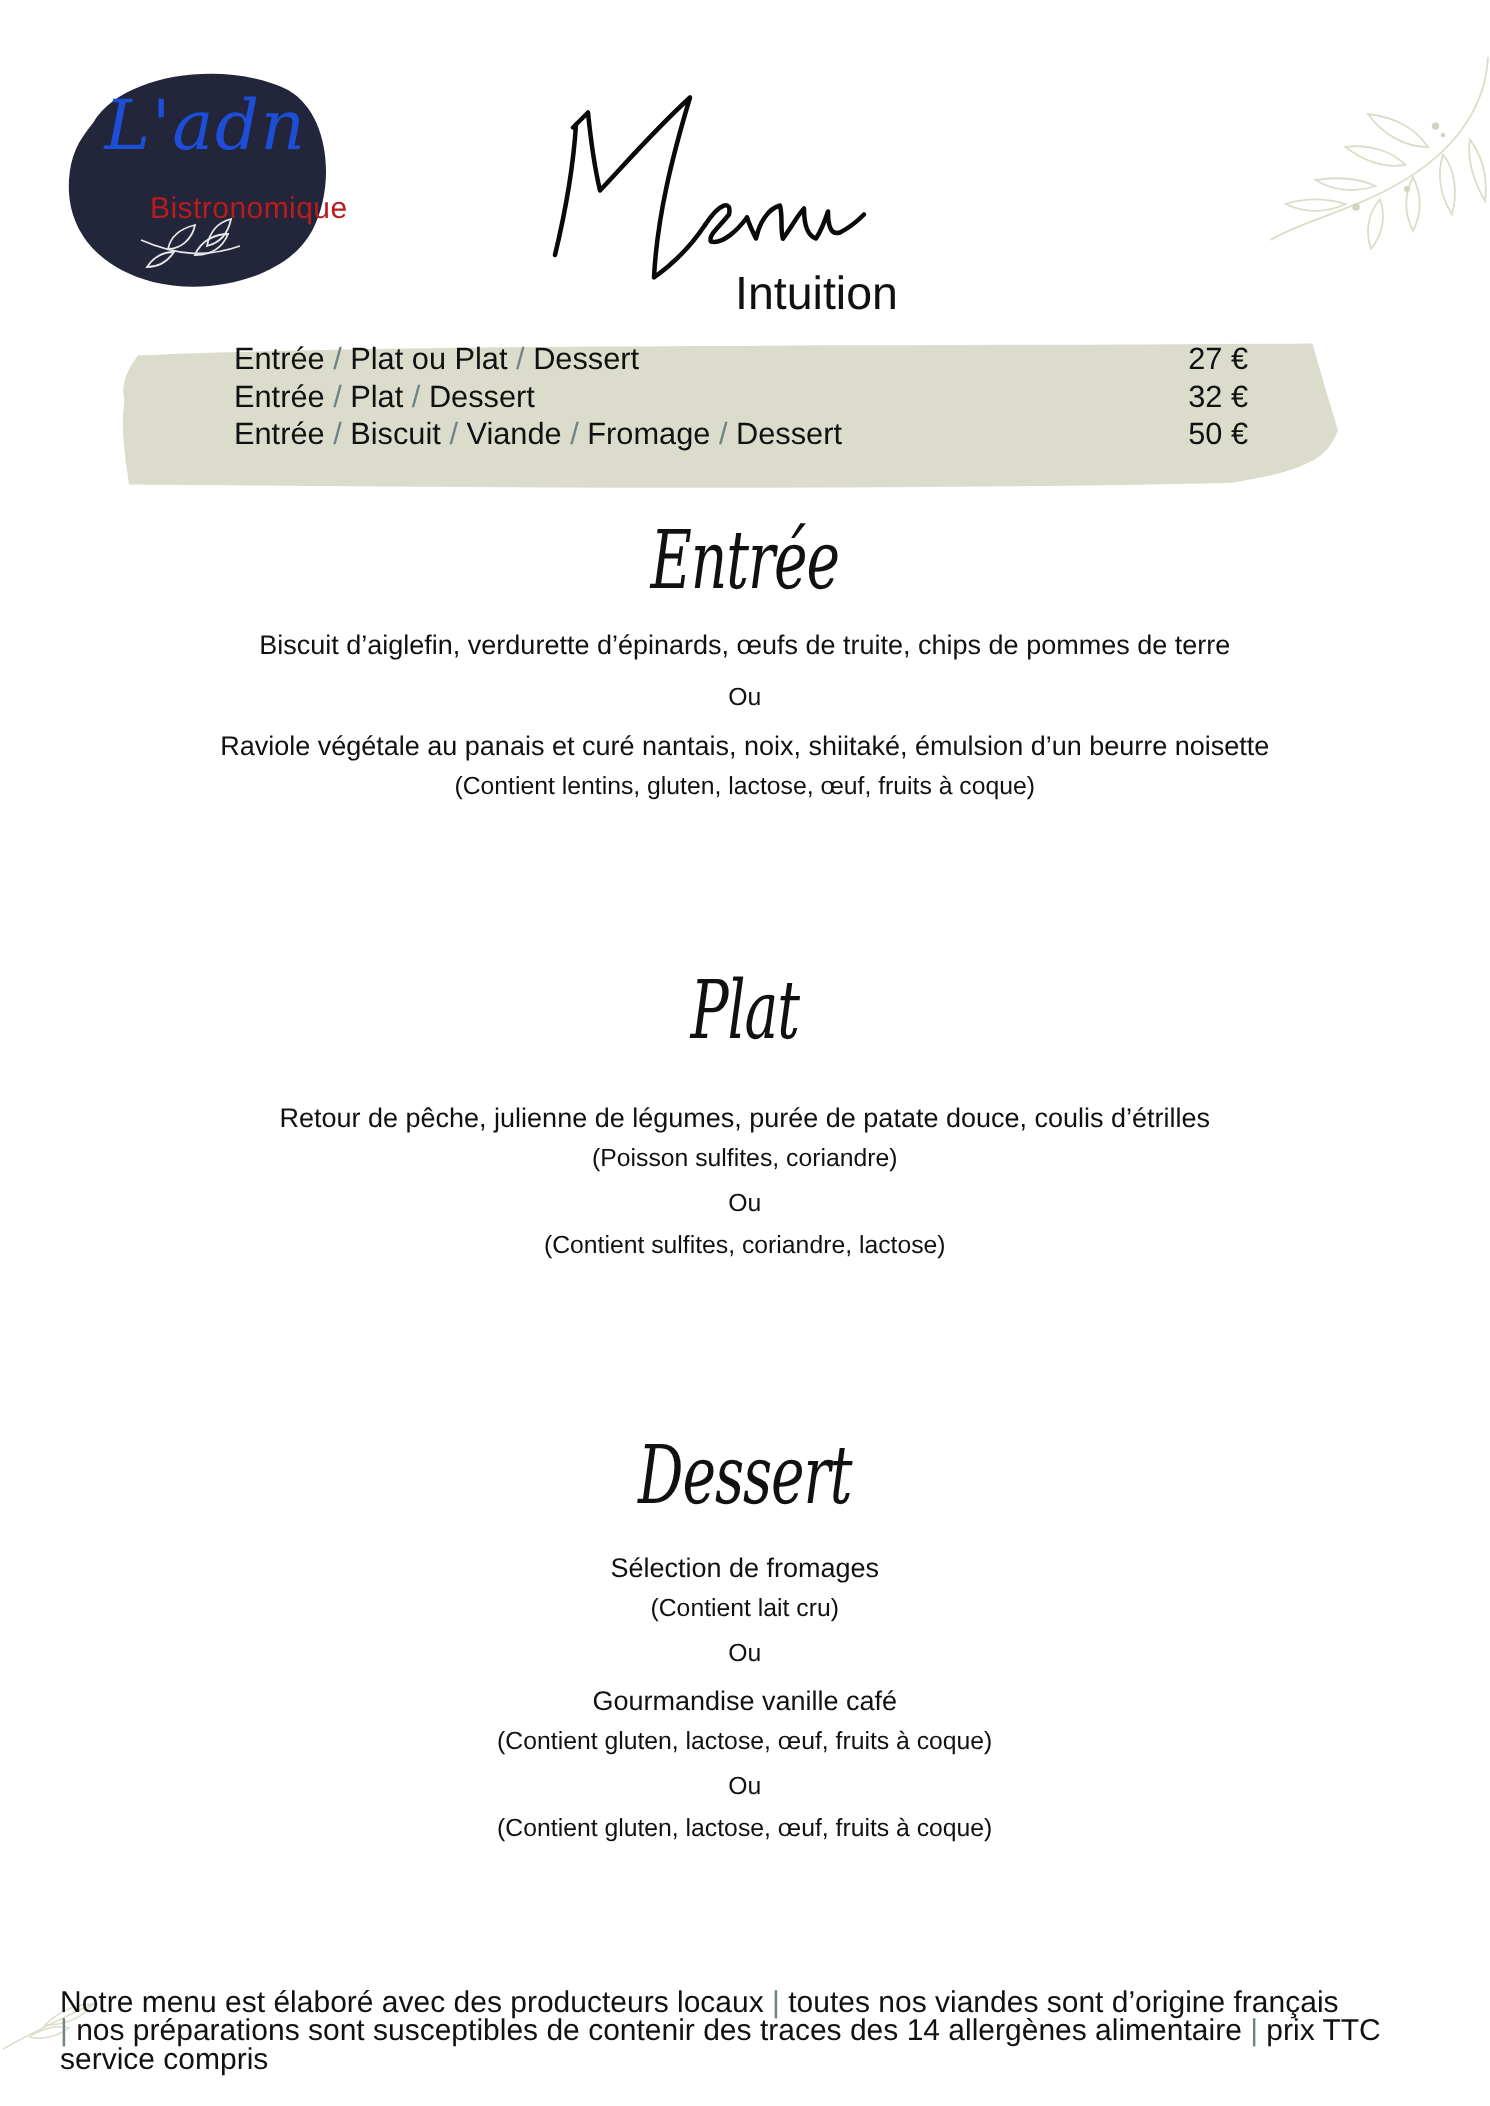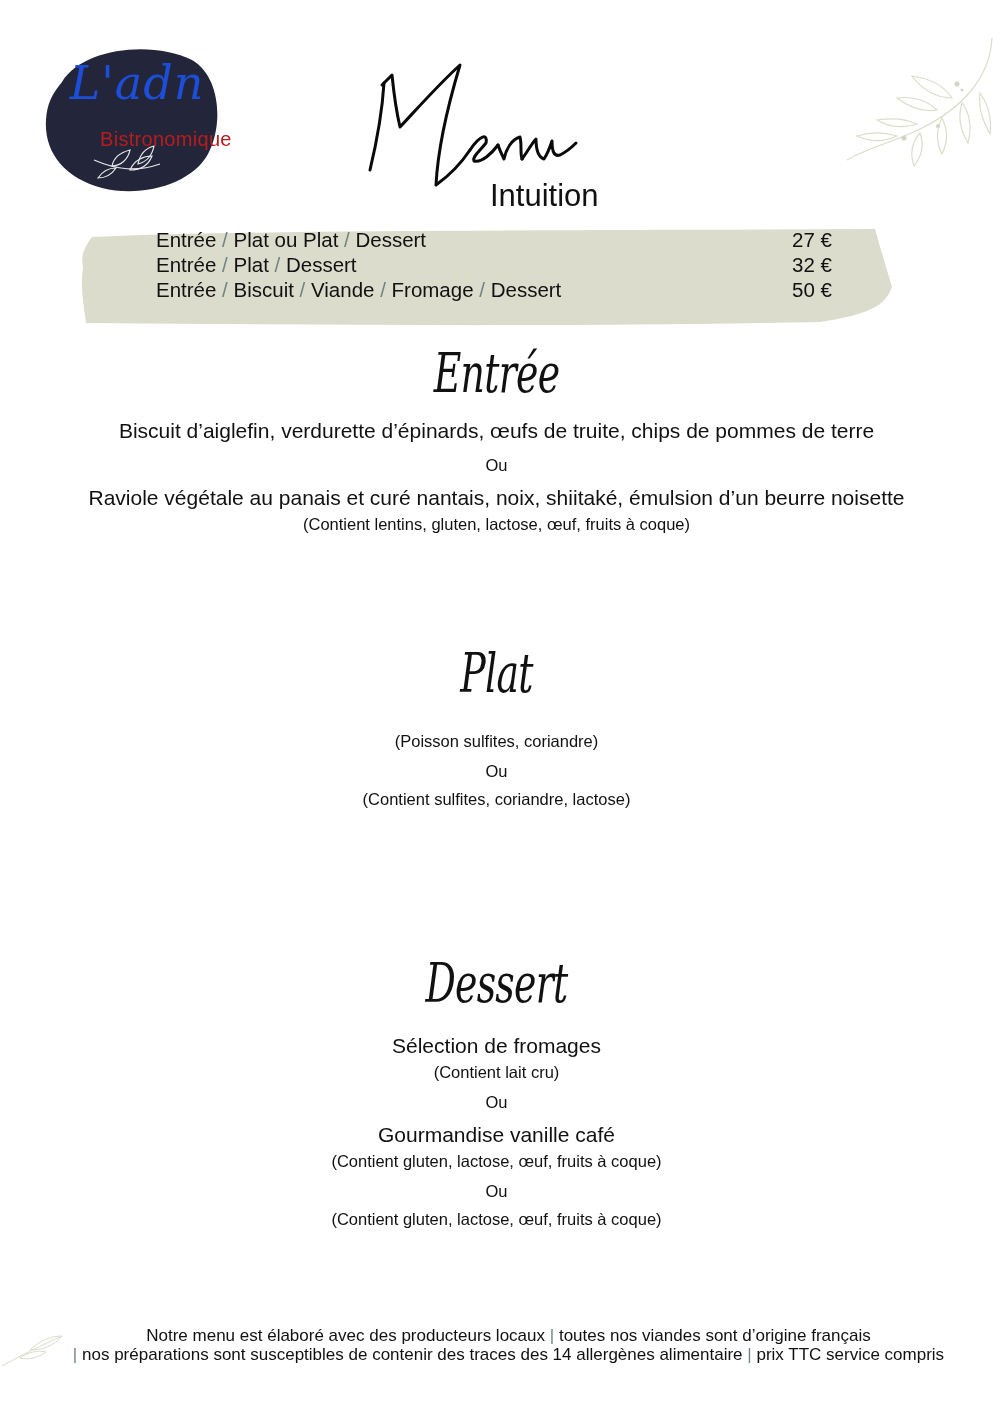--- a/index.html
+++ b/index.html
@@ -21,32 +21,32 @@
 
   .price-band { position: absolute; left: 80px; top: 227px; width: 812px; height: 100px; }
   .price-band svg { position: absolute; left: 0; top: 0; width: 100%; height: 100%; }
   .price-rows { position: absolute; left: 76px; top: 0; width: 676px; }
   .price-row { display: flex; justify-content: space-between; font-size: 20.5px; line-height: 25px; color: #111; }
   .sep { color: #6f8583; }
 
   .content { position: absolute; left: 40px; top: 332px; width: 913px; text-align: center; }
   .section-heading { font-family: "DejaVu Serif", serif; font-style: italic; font-weight: normal;
     font-size: 54px; line-height: 68px; color: #111; letter-spacing: -1px; transform: scaleX(0.7); }
-  .dish { font-size: 21px; line-height: 31px; color: #111; }
+  .dish { font-size: 18px; line-height: 31px; color: #111; }
   .allergens { font-size: 16.5px; line-height: 22px; color: #111; }
   .or { font-size: 16.5px; line-height: 20px; margin: 9px 0 7px 0; color: #111; }
 
   .sec-entree { position: absolute; left: 0; top: 8px; width: 100%; }
   .sec-plat { position: absolute; left: 0; top: 308px; width: 100%; }
   .sec-dessert { position: absolute; left: 0; top: 618px; width: 100%; }
   .heading-wrap { height: 75px; }
   .sec-plat .heading-wrap { height: 90px; }
   .sec-dessert .heading-wrap { height: 80px; }
 
-  .footer { position: absolute; left: 52px; top: 1326px; width: 913px; text-align: center; font-size: 17px; line-height: 19px; color: #111; }
+  .footer { position: absolute; left: 40px; top: 1326px; width: 913px; text-align: left; font-size: 20px; line-height: 19px; color: #111; }
   .pipe { color: #6f8583; }
 </style>
 </head>
 <body>
 
 <div class="logo">
   <svg viewBox="0 0 176 152">
     <path d="M20 40 C40 6 110 -2 150 18 C178 34 182 82 166 112 C150 142 100 156 60 146 C22 136 2 110 4 78 C5 62 10 52 20 40 Z" fill="#23263a"></path>
     <g stroke="#e8e8ea" stroke-width="1.2" fill="none">
       <path d="M52 118 C75 128 95 130 118 122"></path>
@@ -126,20 +126,21 @@
     <div class="dish">Biscuit d’aiglefin, verdurette d’épinards, œufs de truite, chips de pommes de terre</div>
     <div class="or">Ou</div>
     <div class="dish">Raviole végétale au panais et curé nantais, noix, shiitaké, émulsion d’un beurre noisette</div>
     <div class="allergens">(Contient lentins, gluten, lactose, œuf, fruits à coque)</div>
   </div>
 
   <div class="sec-plat">
     <div class="heading-wrap">
         <div class="section-heading">Plat</div>
       </div>
+    <div class="dish">Retour de pêche, julienne de légumes, purée de patate douce, coulis d’étrilles</div>
     <div class="allergens">(Poisson sulfites, coriandre)</div>
     <div class="or">Ou</div>
     <div class="allergens">(Contient sulfites, coriandre, lactose)</div>
   </div>
 
   <div class="sec-dessert">
     <div class="heading-wrap">
         <div class="section-heading">Dessert</div>
       </div>
     <div class="dish">Sélection de fromages</div>

